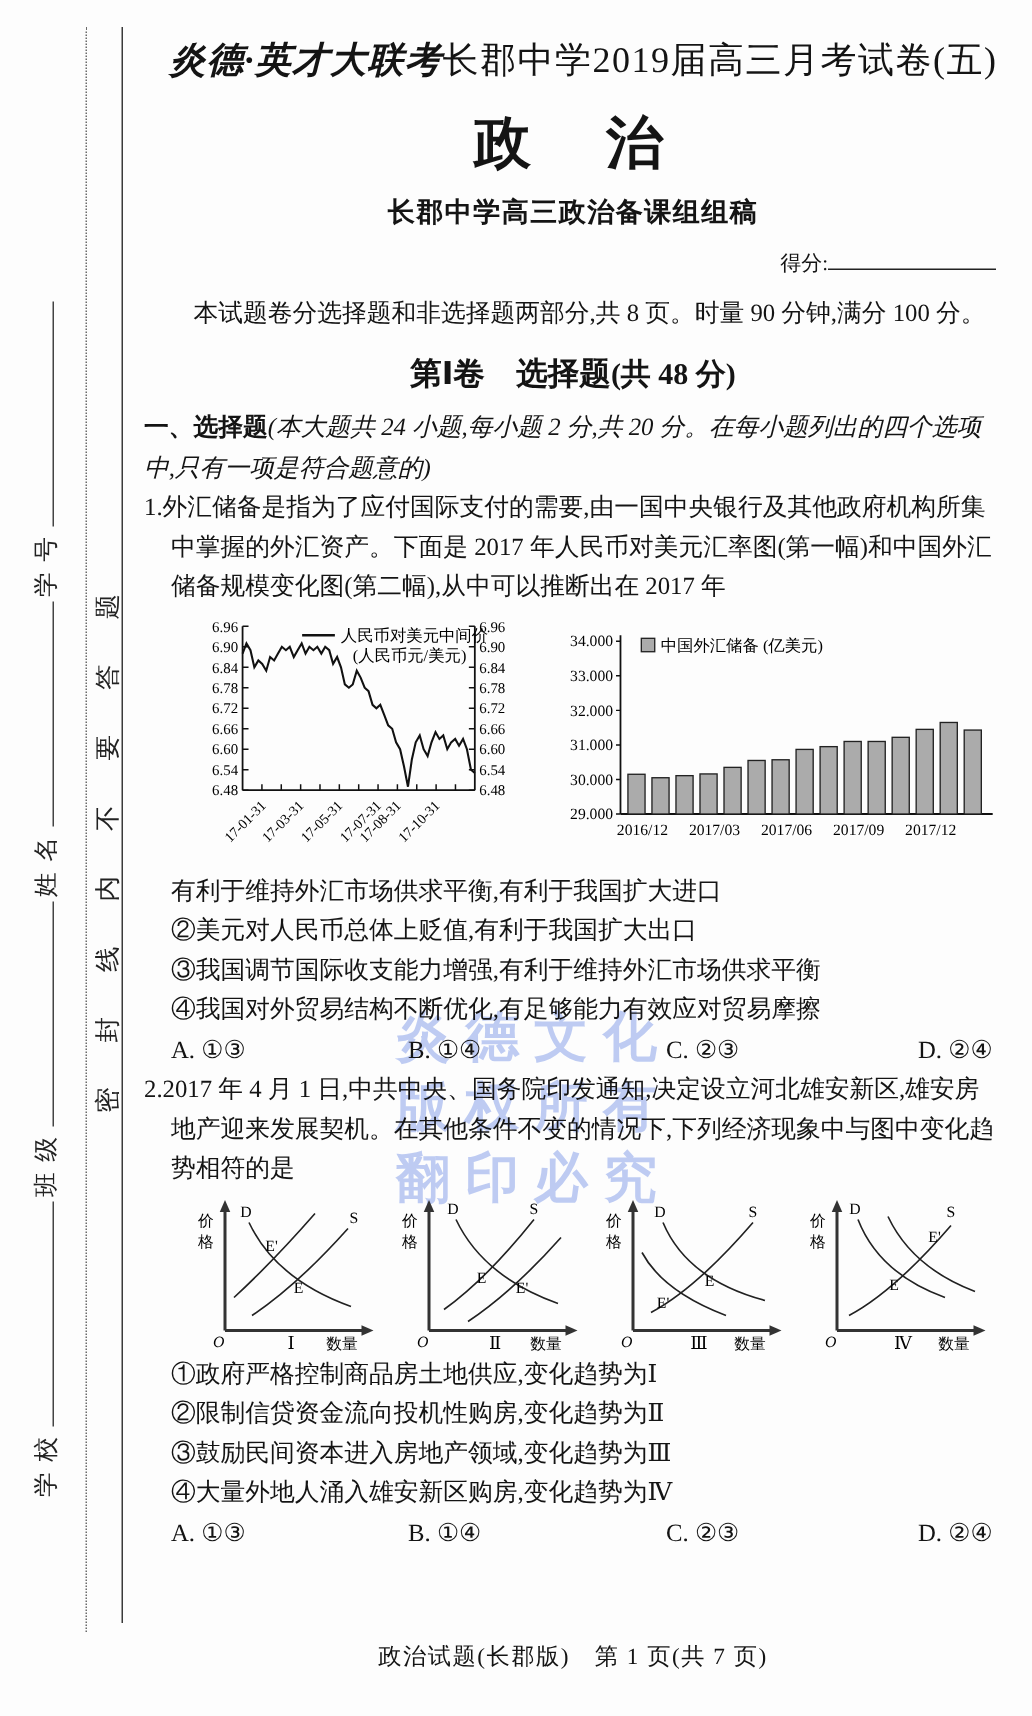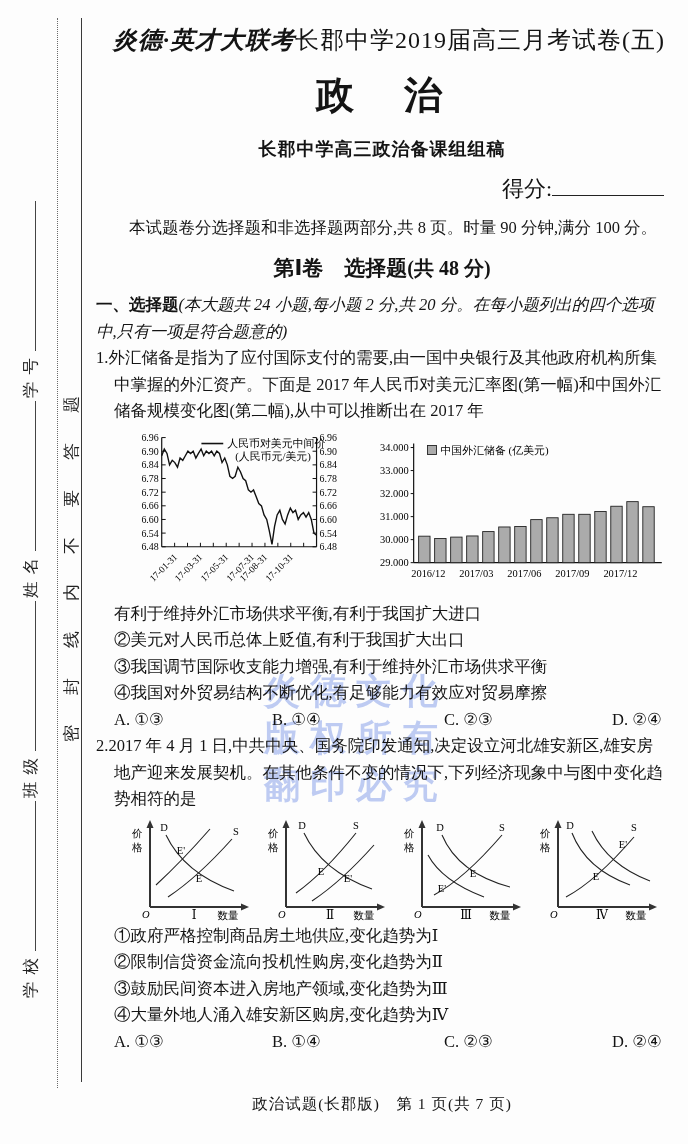--- a/index.html
+++ b/index.html
@@ -20,23 +20,23 @@
   
   .watermark{position:absolute;left:96px;width:520px;top:668px;z-index:0;text-align:center;
     font-weight:bold;font-size:36px;letter-spacing:10px;line-height:47px;color:#1d4ed8;opacity:.28;}
   
   .content{position:absolute;left:96px;top:0;width:572px;z-index:1;}
   .exam-header{margin-top:24px;text-align:center;white-space:nowrap;}
   .brand{font-weight:bold;font-style:italic;font-size:24px;letter-spacing:1px;margin-left:14px;}
   .exam-name{font-size:24px;letter-spacing:1px;}
   .paper-title{margin-top:14px;text-align:center;font-family:Liberation Serif, serif;
     font-weight:bold;font-size:38px;letter-spacing:6px;}
-  .paper-subtitle{margin-top:16px;text-align:center;font-family:"Liberation Sans","DejaVu Sans",sans-serif;
+  .paper-subtitle{margin-top:8px;text-align:center;font-family:"Liberation Sans","DejaVu Sans",sans-serif;
     font-weight:bold;font-size:18px;letter-spacing:1px;}
-  .score-row{margin-top:12px;text-align:right;font-size:22px;padding-right:4px;}
+  .score-row{margin-top:12px;text-align:right;font-size:14px;padding-right:4px;}
   .score-line{display:inline-block;width:112px;border-bottom:1.2px solid #222;height:1em;vertical-align:baseline;}
   .intro{margin-top:6px;line-height:36px;text-indent:2em;}
   .section-heading{margin-top:8px;text-align:center;font-size:21px;}
   .section-main{font-family:"Liberation Sans","DejaVu Sans",sans-serif;font-weight:bold;text-align:right;}
   .section-paren{font-weight:bold;font-size:20px;}
   .lead{margin-top:9px;line-height:26.5px;}
   .lead-bold{font-family:"Liberation Sans","DejaVu Sans",sans-serif;font-weight:bold;}
   .lead-rest{font-style:italic;}
   .q-text{line-height:26.5px;padding-left:18px;text-indent:-18px;}
   .charts-row{display:flex;align-items:flex-end;gap:12px;margin:2px 0 0 28px;}

